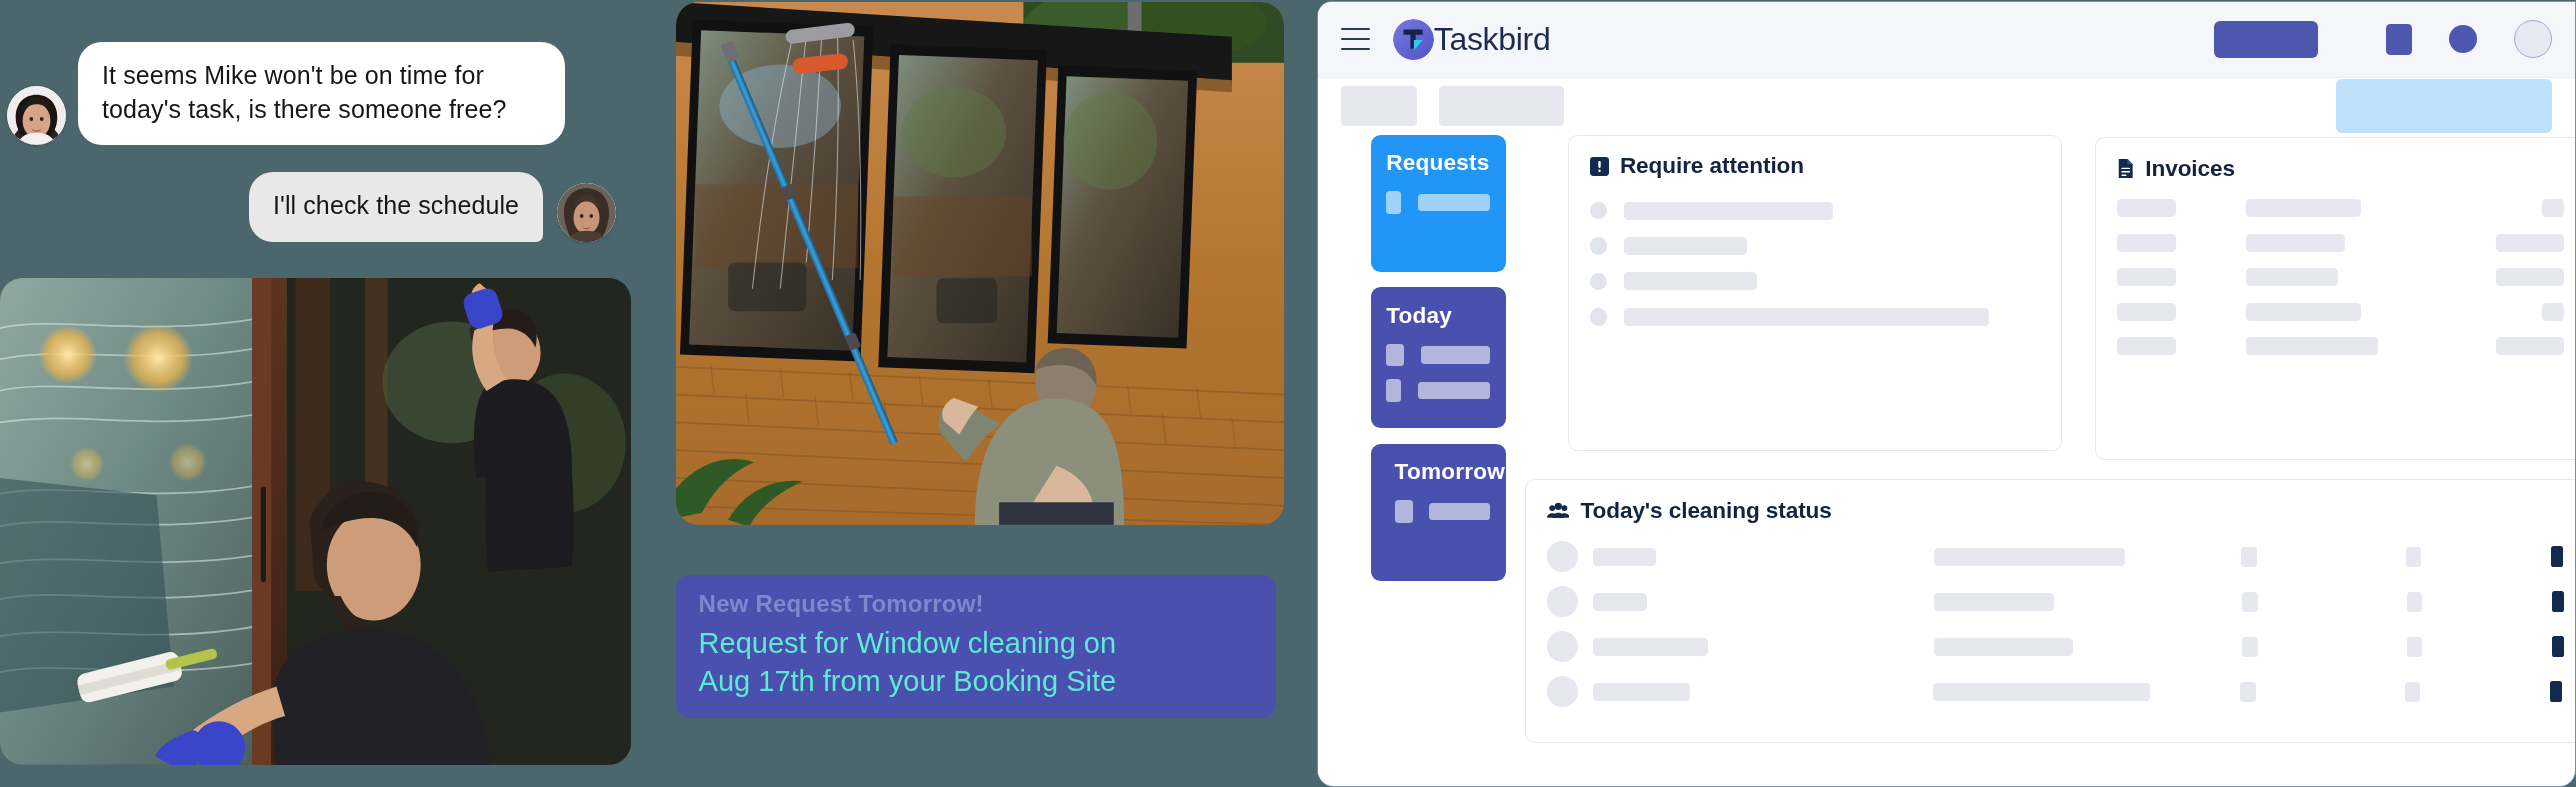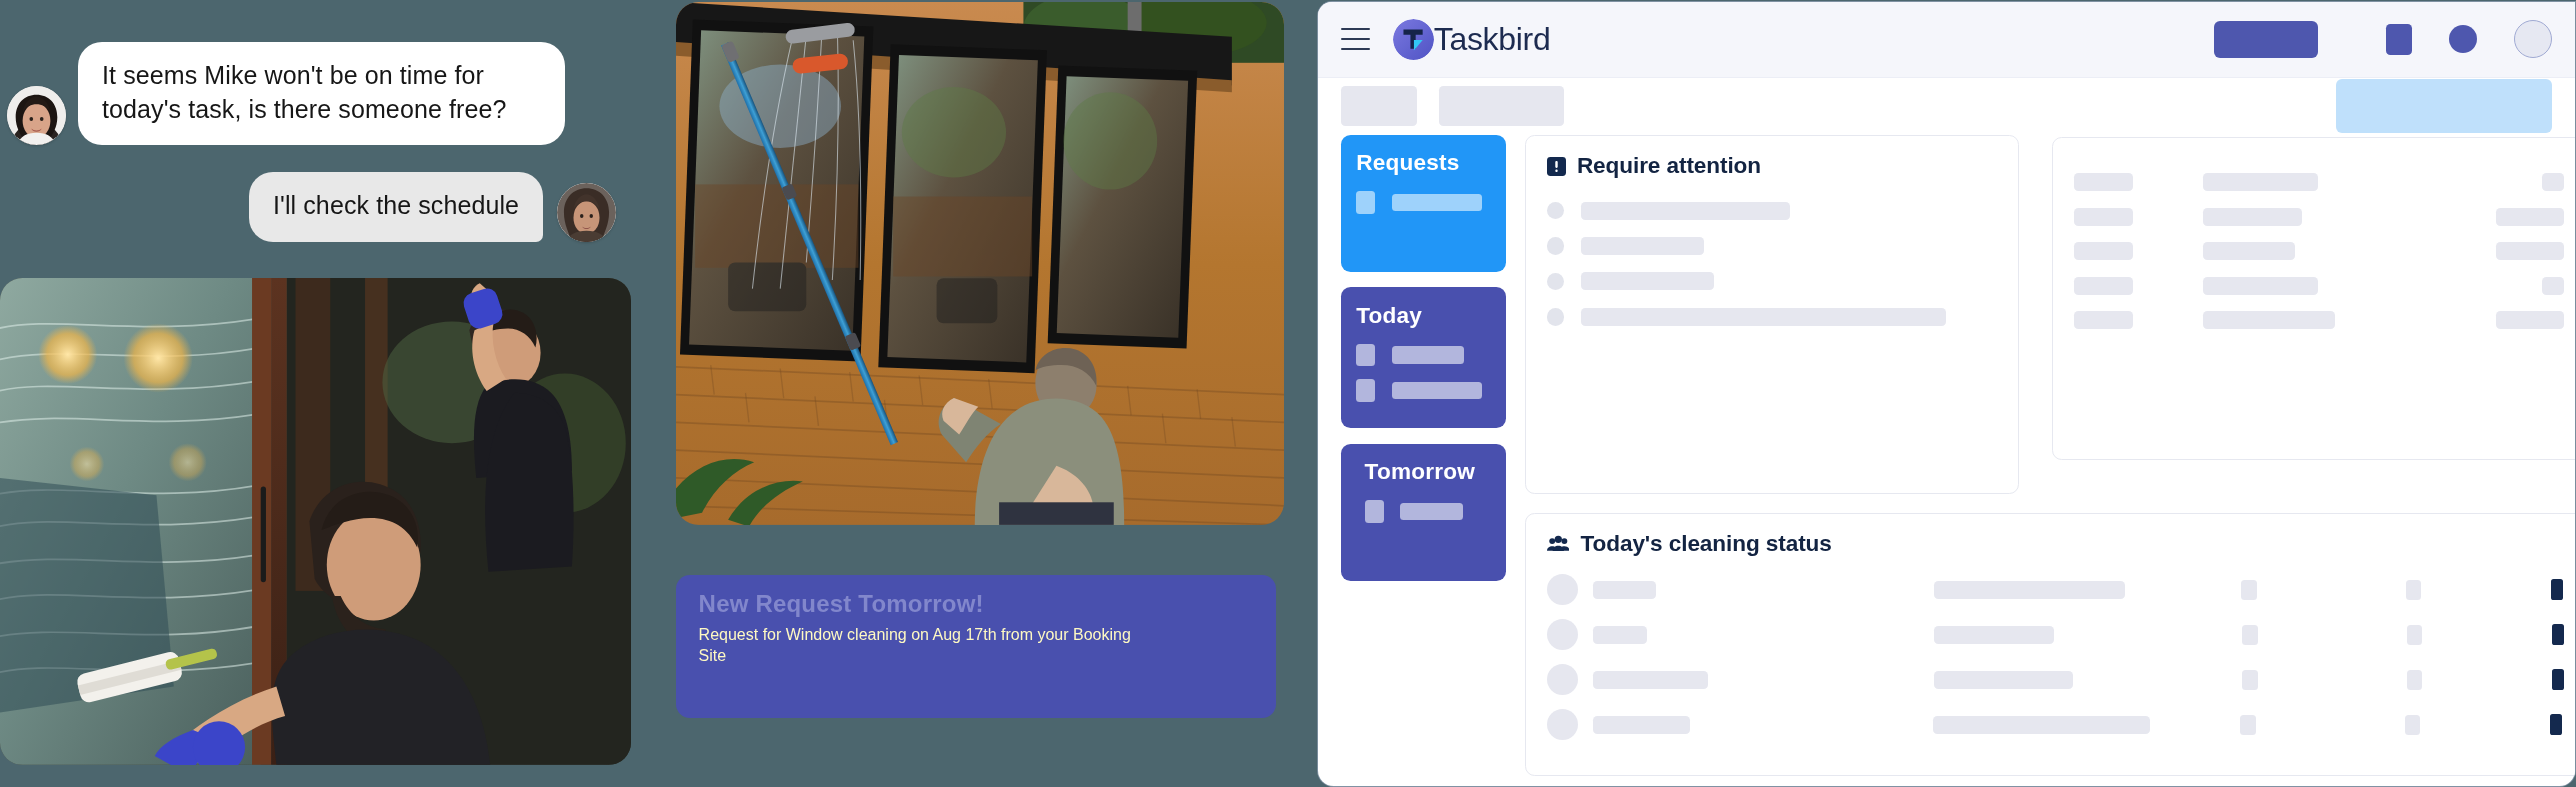--- a/index.html
+++ b/index.html
@@ -72,21 +72,21 @@
     border-right: 1.7px solid #6167c0;
   }
   .notif-time .t { font-size: 25px; color: #f6f6fa; font-weight: 600; letter-spacing:0.2px; }
   .notif-time .d { font-size: 16.5px; color: #d6d8ee; margin-top: 7.8px; letter-spacing: 0.3px; }
   .notif-body { flex: 1; padding: 14.8px 22.6px 0 22.6px; }
   .notif-body .title {
     font-size: 24px; color: #8287cc; font-weight: 700; letter-spacing: 0.2px;
     line-height: 1.2;
   }
   .notif-body .desc {
-    font-size: 16px; color: #fef9c3; line-height: 1.32; margin-top: 5.2px;
+    font-size: 29px; color: #5eead4; line-height: 1.32; margin-top: 5.2px;
     max-width: 435px; font-weight: 400;
   }
 
   
   .app {
     position: absolute; left: 1318px; top: 1.7px;
     width: 1257px; height: 784px;
     background: #ffffff;
     border-radius: 14px 0 15.6px 15.6px;
     box-shadow: 0 0 0 0.9px rgba(180,190,215,.5);
@@ -117,21 +117,21 @@
     background: #ffffff;
   }
   .sk { background: #e6e7ef; border-radius: 4.3px; }
   .sub-sk1 { width: 76px; height: 40px; }
   .sub-sk2 { width: 125px; height: 40px; margin-left: 22.6px; }
   .sub-blue { margin-left: auto; width: 216px; height: 54px; background: #bfe0fb; border-radius: 6px; }
 
   .app-body { display: flex; padding: 0 22.6px 0 22.6px; gap: 19px; }
 
   .side-col { width: 165px; flex: 0 0 165px; display: flex; flex-direction: column; gap: 15.6px; }
-  .side-card { border-radius: 9.6px; padding: 15.6px 15.6px 0 15.6px; }
+  .side-card { border-radius: 9.6px; padding: 15.6px 15.6px 0 15.6px; margin-left: 30px; }
   .side-card .sc-title { font-size: 22.6px; font-weight: 700; color: #ffffff; letter-spacing: 0.2px; margin-bottom: 14.8px; }
   .side-card.requests { background: #2196f7; height: 137px; }
   .side-card.today    { background: #4950ae; height: 141px; }
   .side-card.tomorrow { background: #4950ae; height: 137px; padding-left: 24px; }
   .sc-row { display: flex; align-items: center; margin-bottom: 13px; }
   .sc-sq { width: 19px; height: 22.6px; border-radius: 3.5px; }
   .sc-bar { height: 17.4px; border-radius: 3.5px; margin-left: 16.5px; }
   .requests .sc-sq { background: #9ed2fb; }
   .requests .sc-bar { background: #9ed2fb; }
   .today .sc-sq, .tomorrow .sc-sq { background: #b2b6dd; }
@@ -142,21 +142,21 @@
 
   .card {
     background: #ffffff;
     border: 1.3px solid #e6e8f0;
     border-radius: 9.6px;
     padding: 17.4px 21px 21px 21px;
   }
   .card-title { display: flex; align-items: center; font-size: 22.6px; color: #132442; font-weight: 600; letter-spacing: -0.1px; }
   .card-title .ci { margin-right: 11.3px; display: inline-flex; }
 
-  .card.attention { width: 494px; height: 359px; }
+  .card.attention { width: 494px; height: 316px; margin-left: 43px; }
   .card.invoices  { flex: 1; height: 323px; margin-top: 2.6px; }
   .card.teammates { flex: 1; height: 287px; }
 
   .att-list { margin-top: 22.6px; }
   .att-row { display: flex; align-items: center; margin-bottom: 17.4px; }
   .att-dot { width: 17.4px; height: 17.4px; border-radius: 50%; background: #e2e4ec; flex: 0 0 17.4px; }
   .att-bar { height: 18px; border-radius: 4.3px; background: #e6e7ef; margin-left: 17.4px; }
 
   .inv-list { margin-top: 17.4px; }
   .inv-row { display: flex; align-items: center; margin-bottom: 16.5px; }
@@ -527,20 +527,34 @@
                 <div class="att-bar" style="width:133px"></div>
               </div>
               <div class="att-row">
                 <div class="att-dot"></div>
                 <div class="att-bar" style="width:365px"></div>
               </div>
             </div>
           </div>
 
           <div class="card invoices">
+            <div class="card-title">
+              <span class="ci">
+                <svg width="17.4" height="21" viewBox="0 0 20 24" xmlns="http://www.w3.org/2000/svg" aria-hidden="true">
+                  <path d="M2 1h10l6 6v16H2z" fill="#13294e"></path>
+                  <path d="M12 1l6 6h-6z" fill="#3c5480"></path>
+                  <g fill="#fff">
+                    <rect x="5" y="11" width="10" height="1.7" rx=".8"></rect>
+                    <rect x="5" y="15" width="10" height="1.7" rx=".8"></rect>
+                    <rect x="5" y="19" width="6" height="1.7" rx=".8"></rect>
+                  </g>
+                </svg>
+              </span>
+              <span>Invoices</span>
+            </div>
             <div class="inv-list">
               <div class="inv-row">
                 <div class="inv-c1"></div>
                 <div class="inv-c2" style="width:115px"></div>
                 <div class="inv-c3" style="width:22.6px"></div>
               </div>
               <div class="inv-row">
                 <div class="inv-c1"></div>
                 <div class="inv-c2" style="width:99px"></div>
                 <div class="inv-c3" style="width:68px"></div>

